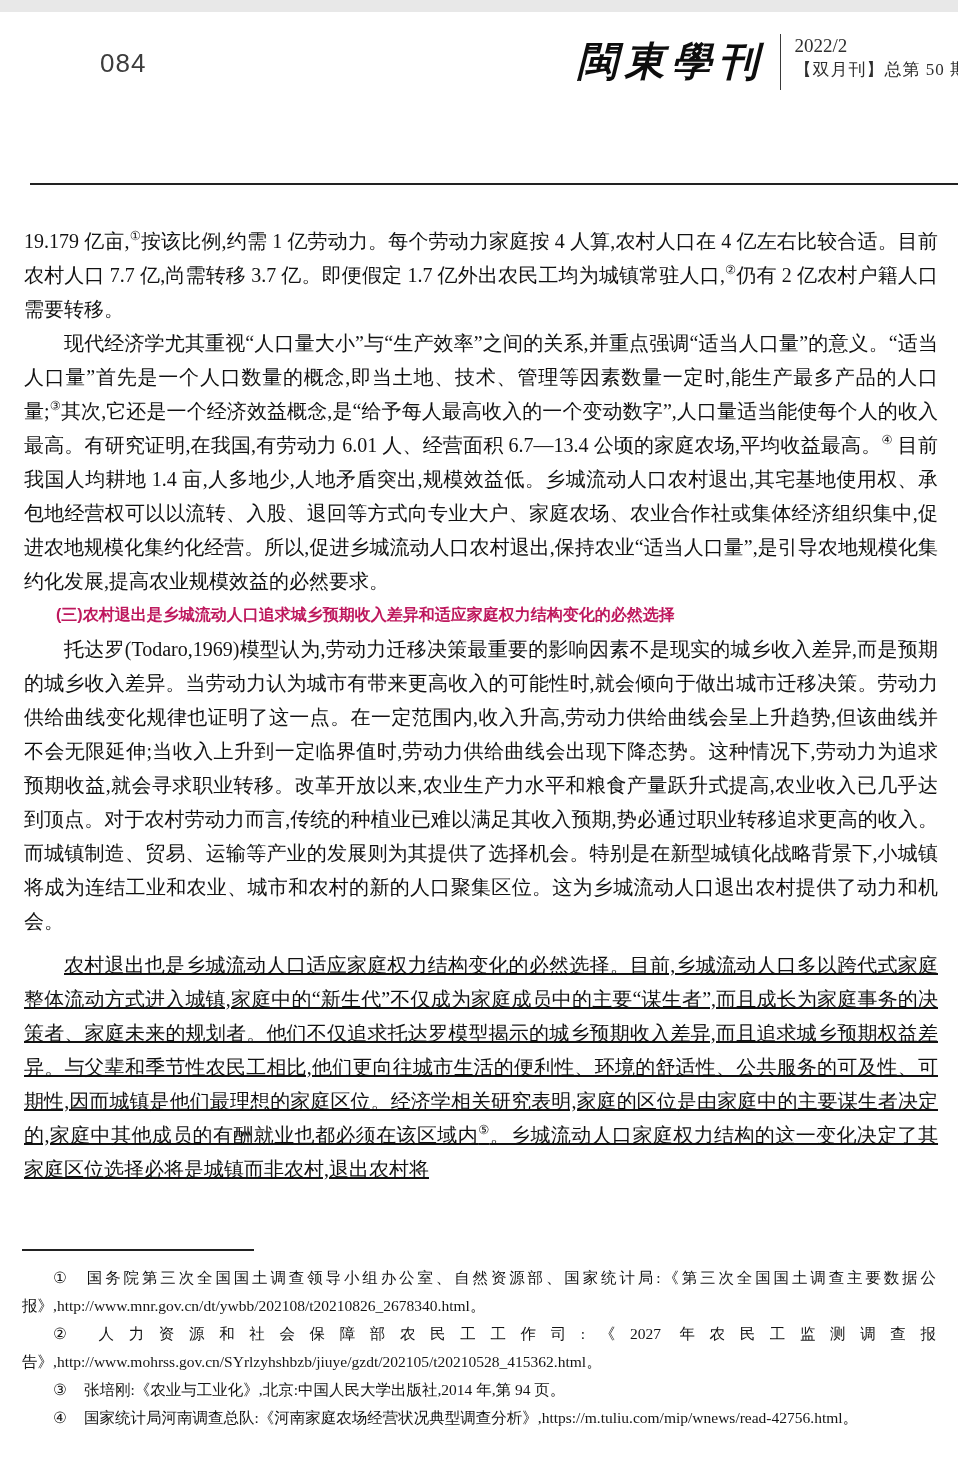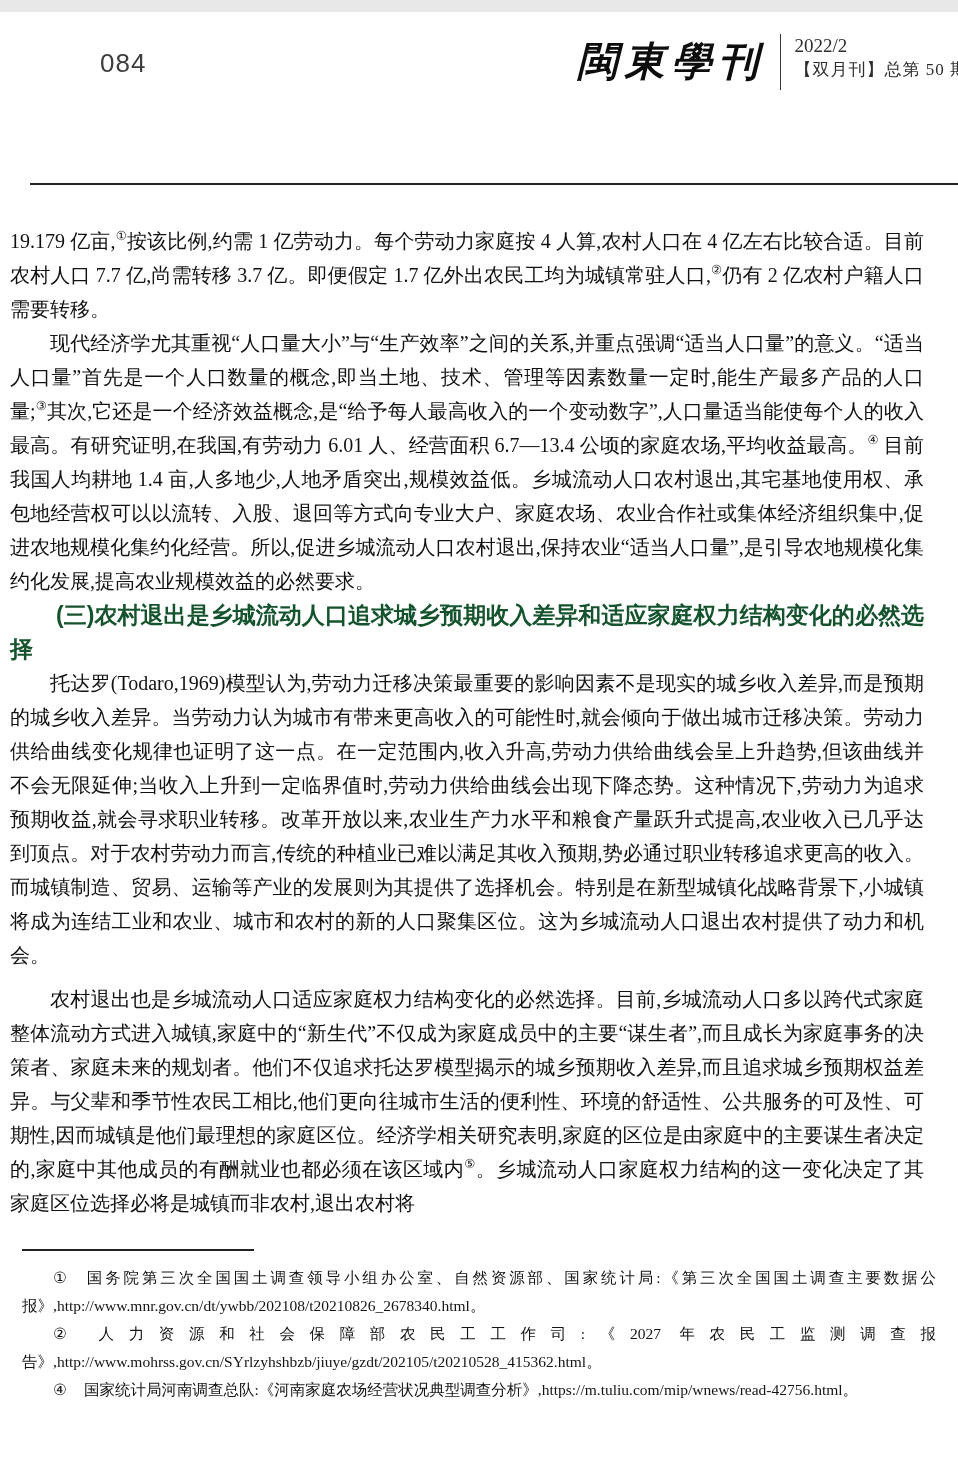--- a/index.html
+++ b/index.html
@@ -54,39 +54,39 @@
     position: absolute;
     top: 171px;
     left: 30px;
     right: 30px;
     height: 2px;
     background: #222;
   }
   .body-text {
     position: absolute;
     top: 212px;
-    left: 10px;
+    left: 24px;
     width: 914px;
     font-family: "Liberation Serif", "DejaVu Serif", serif;
     font-size: 20px;
     line-height: 34px;
     color: #121212;
     text-align: justify;
   }
   .para { margin: 0; text-indent: 2em; }
   .para.no-indent { text-indent: 0; }
-  .para-gap { margin-top: 10px; }
+  .para-gap { margin-top: 10px; text-decoration: underline; }
   .section-heading {
     margin: 0;
     text-indent: 2em;
     font-family: "Liberation Sans", sans-serif;
     font-weight: 700;
-    font-size: 23px;
+    font-size: 16px;
     line-height: 34px;
-    color: #14532d;
+    color: #be185d;
   }
   .body-text sup, .footnotes sup {
     font-size: 0.62em;
     line-height: 0;
     vertical-align: super;
   }
   .fn-rule {
     position: absolute;
     left: 22px;
     top: 1237px;
@@ -137,17 +137,20 @@
   <div class="fn-rule"></div>
 
   <div class="footnotes">
     <div class="footnote">
       <span class="fn-marker">①</span><span class="fn-text">国务院第三次全国国土调查领导小组办公室、自然资源部、国家统计局:《第三次全国国土调查主要数据公报》,http://www.mnr.gov.cn/dt/ywbb/202108/t20210826_2678340.html。</span>
     </div>
     <div class="footnote">
       <span class="fn-marker">②</span><span class="fn-text">人力资源和社会保障部农民工工作司:《2027 年农民工监测调查报告》,http://www.mohrss.gov.cn/SYrlzyhshbzb/jiuye/gzdt/202105/t20210528_415362.html。</span>
     </div>
     <div class="footnote">
+      <span class="fn-marker">③</span><span class="fn-text">张培刚:《农业与工业化》,北京:中国人民大学出版社,2014 年,第 94 页。</span>
+    </div>
+    <div class="footnote">
       <span class="fn-marker">④</span><span class="fn-text">国家统计局河南调查总队:《河南家庭农场经营状况典型调查分析》,https://m.tuliu.com/mip/wnews/read-42756.html。</span>
     </div>
   </div>
 
 </div>
 
 </body></html>

